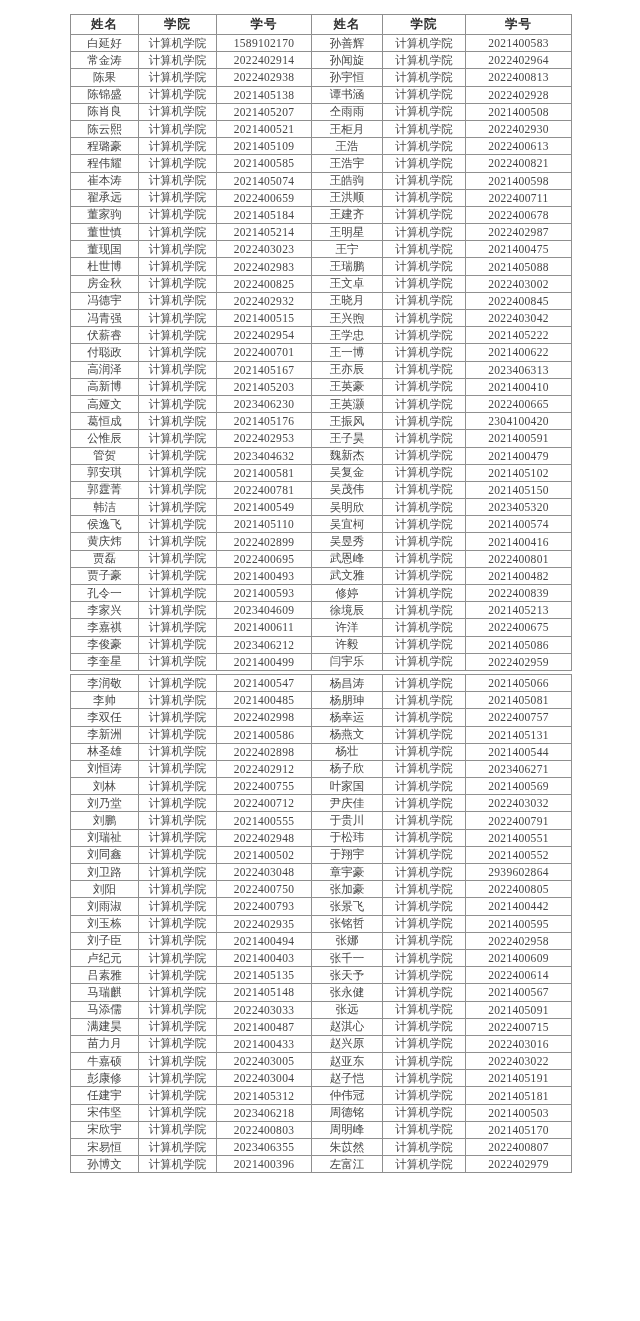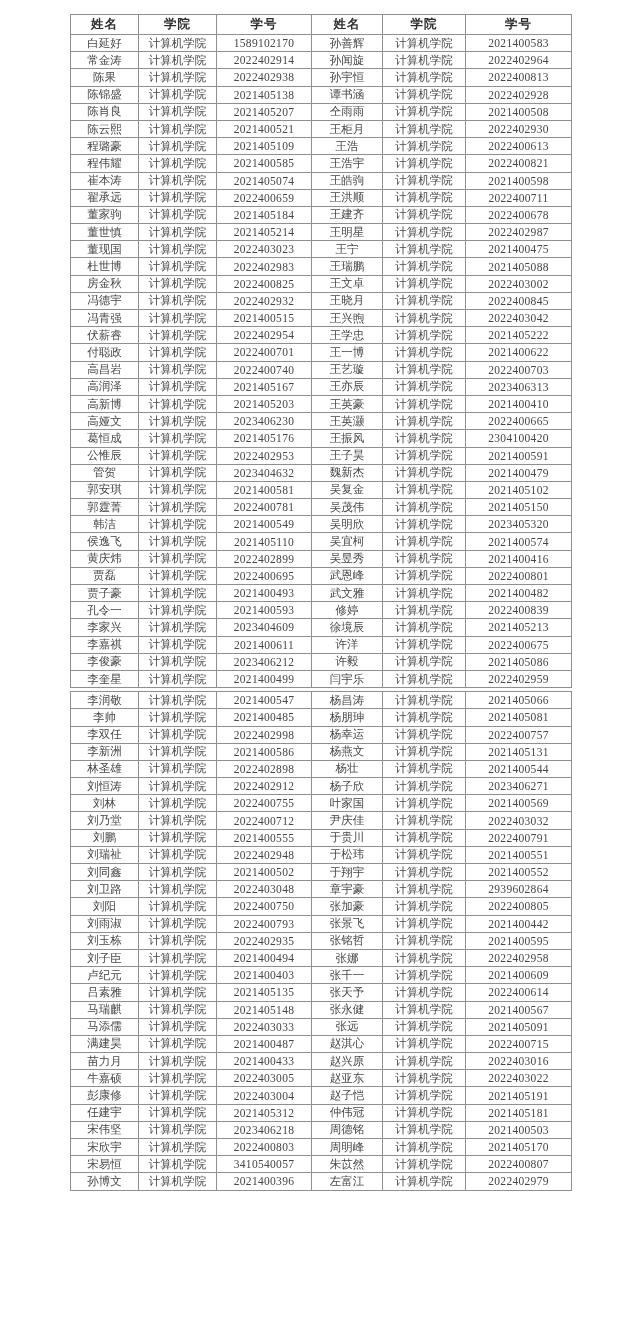--- a/index.html
+++ b/index.html
@@ -228,28 +228,20 @@
         </tr>
         <tr>
           <td>付聪政</td>
           <td>计算机学院</td>
           <td class="id-cell">2022400701</td>
           <td>王一博</td>
           <td>计算机学院</td>
           <td class="id-cell">2021400622</td>
         </tr>
         <tr>
-          <td>高昌岩</td>
-          <td>计算机学院</td>
-          <td class="id-cell">2022400740</td>
-          <td>王艺璇</td>
-          <td>计算机学院</td>
-          <td class="id-cell">2022400703</td>
-        </tr>
-        <tr>
           <td>高润泽</td>
           <td>计算机学院</td>
           <td class="id-cell">2021405167</td>
           <td>王亦辰</td>
           <td>计算机学院</td>
           <td class="id-cell">2023406313</td>
         </tr>
         <tr>
           <td>高新博</td>
           <td>计算机学院</td>
@@ -613,21 +605,21 @@
           <td>宋欣宇</td>
           <td>计算机学院</td>
           <td class="id-cell">2022400803</td>
           <td>周明峰</td>
           <td>计算机学院</td>
           <td class="id-cell">2021405170</td>
         </tr>
         <tr>
           <td>宋易恒</td>
           <td>计算机学院</td>
-          <td class="id-cell">3410540057</td>
+          <td class="id-cell">2023406355</td>
           <td>朱苡然</td>
           <td>计算机学院</td>
           <td class="id-cell">2022400807</td>
         </tr>
         <tr>
           <td>孙博文</td>
           <td>计算机学院</td>
           <td class="id-cell">2021400396</td>
           <td>左富江</td>
           <td>计算机学院</td>

